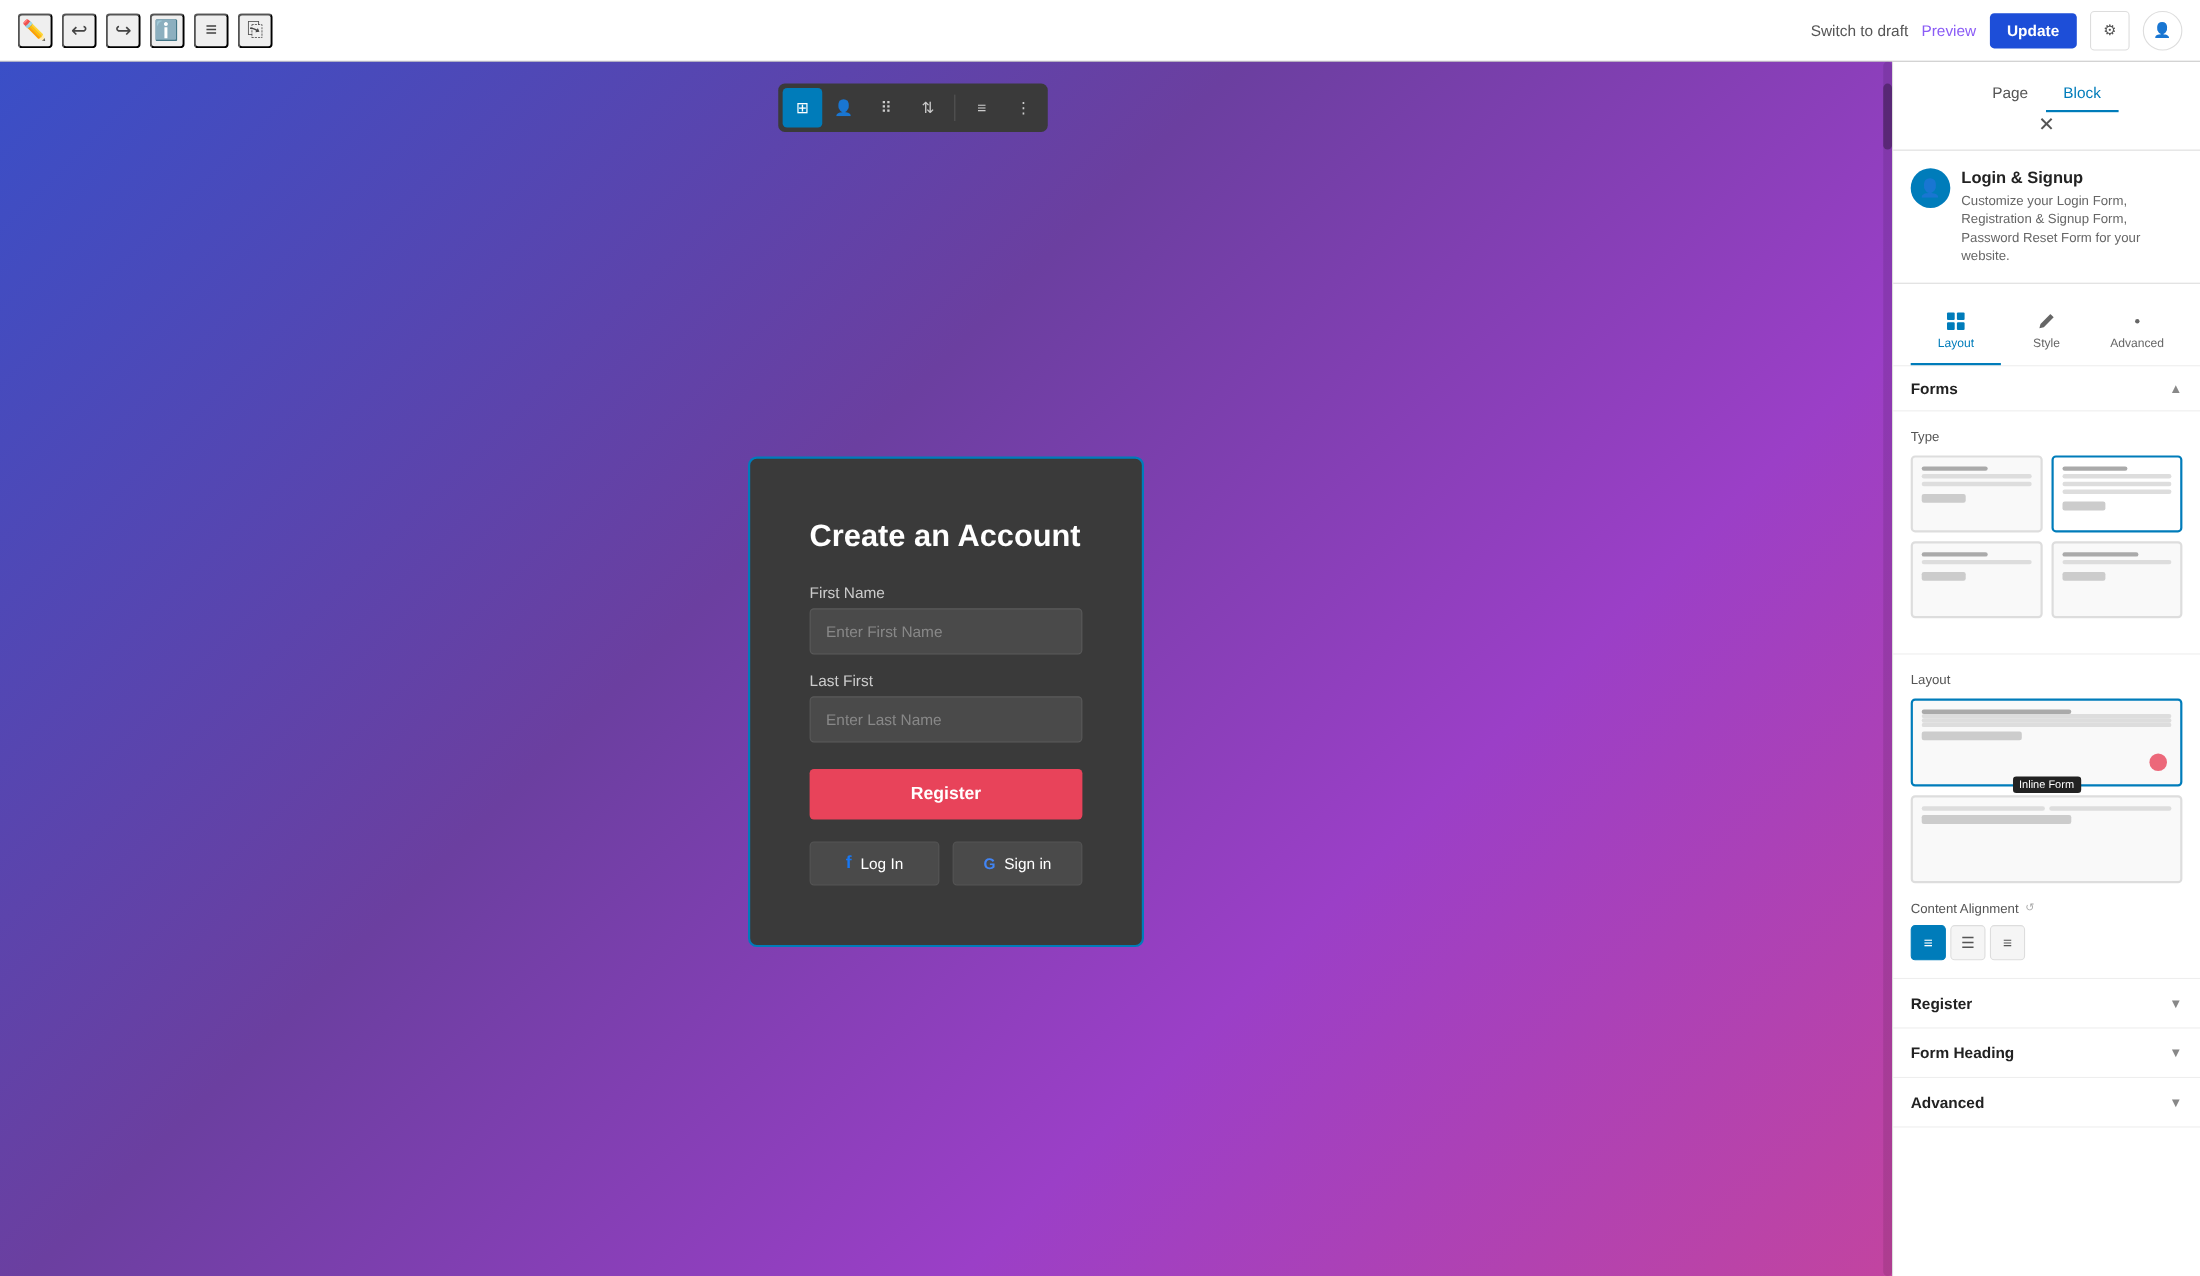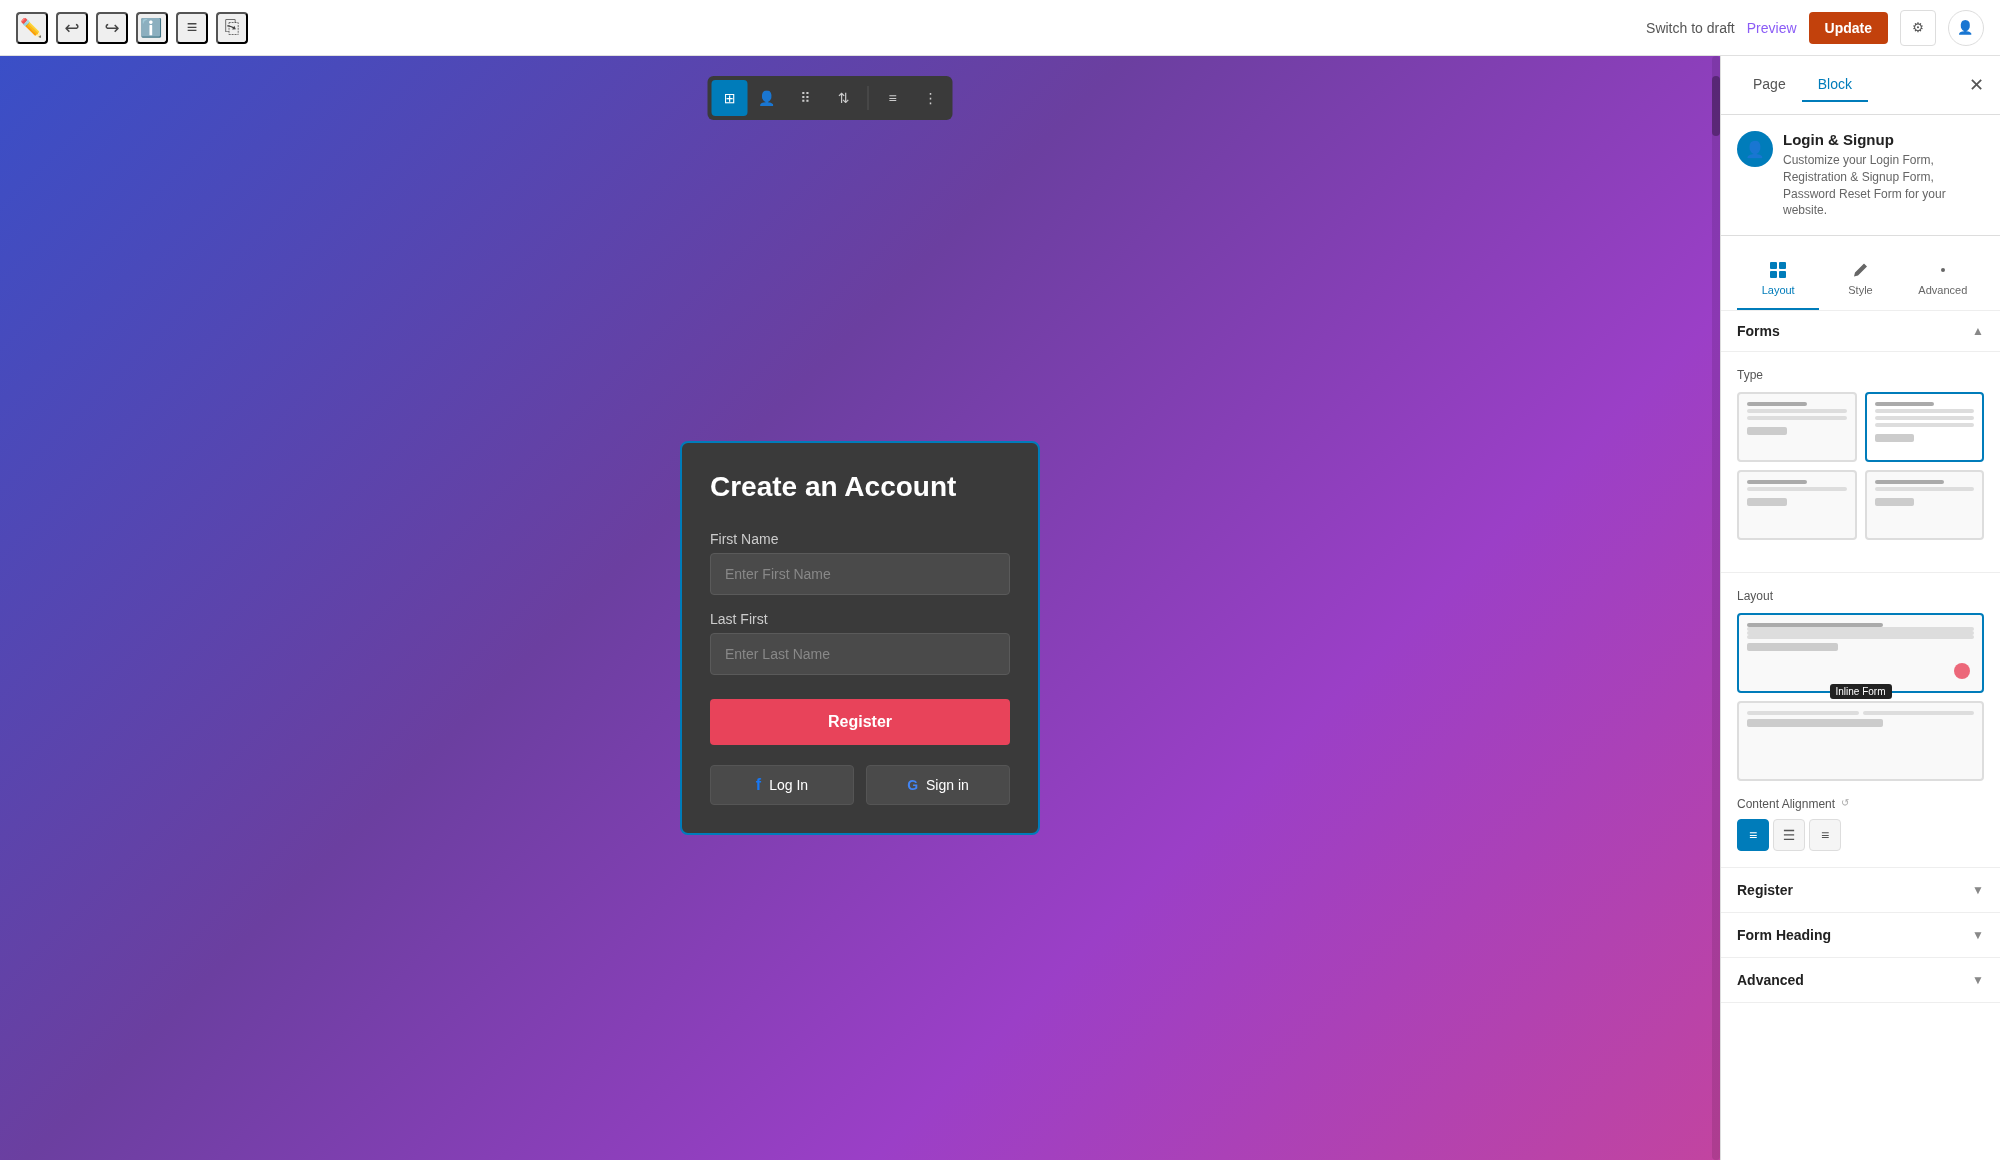--- a/index.html
+++ b/index.html
@@ -19,21 +19,21 @@
     .toolbar-left { display: flex; align-items: center; gap: 8px; }
     .toolbar-icon {
       width: 32px; height: 32px;
       display: flex; align-items: center; justify-content: center;
       border-radius: 4px; cursor: pointer; color: #444; font-size: 18px;
     }
     .toolbar-right { display: flex; align-items: center; gap: 12px; }
     .btn-switch-draft { background: none; border: none; color: #555; cursor: pointer; font-size: 14px; }
     .btn-preview { background: none; border: none; color: #8b5cf6; cursor: pointer; font-size: 14px; }
     .btn-update {
-      background: #c2410c; color: #fff; border: none; border-radius: 4px;
+      background: #1d4ed8; color: #fff; border: none; border-radius: 4px;
       padding: 8px 16px; font-size: 14px; font-weight: 600; cursor: pointer;
     }
     .btn-settings {
       width: 36px; height: 36px; background: none; border: 1px solid #ddd;
       border-radius: 4px; display: flex; align-items: center; justify-content: center;
       cursor: pointer; color: #555;
     }
     .btn-user {
       width: 36px; height: 36px; background: none; border: 1px solid #ddd;
       border-radius: 50%; display: flex; align-items: center; justify-content: center;
@@ -79,21 +79,21 @@
       color: #ccc; display: flex; align-items: center; justify-content: center;
       font-size: 14px;
     }
     .block-toolbar-btn.active { background: #007cba; color: #fff; }
     .block-toolbar-divider { width: 1px; height: 24px; background: #555; margin: 0 4px; }
 
     
     .form-card {
       background: #3a3a3a;
       border-radius: 8px;
-      padding: 28px;
+      padding: 54px;
       width: 360px;
       border: 2px solid #007cba;
     }
     .form-title {
       color: #fff;
       font-size: 28px;
       font-weight: 700;
       margin-bottom: 28px;
     }
     .form-group { margin-bottom: 16px; }
@@ -133,20 +133,21 @@
       flex-direction: column;
       overflow-y: auto;
       flex-shrink: 0;
     }
     .panel-header {
       display: flex;
       align-items: center;
       padding: 12px 16px;
       border-bottom: 1px solid #ddd;
       justify-content: space-between;
+      flex-direction: column;
     }
     .panel-tabs { display: flex; gap: 0; }
     .panel-tab {
       padding: 8px 16px;
       cursor: pointer; font-size: 14px; color: #555;
       border-bottom: 2px solid transparent;
     }
     .panel-tab.active { color: #007cba; border-bottom: 2px solid #007cba; }
     .panel-close { cursor: pointer; color: #555; font-size: 18px; background: none; border: none; }
 

